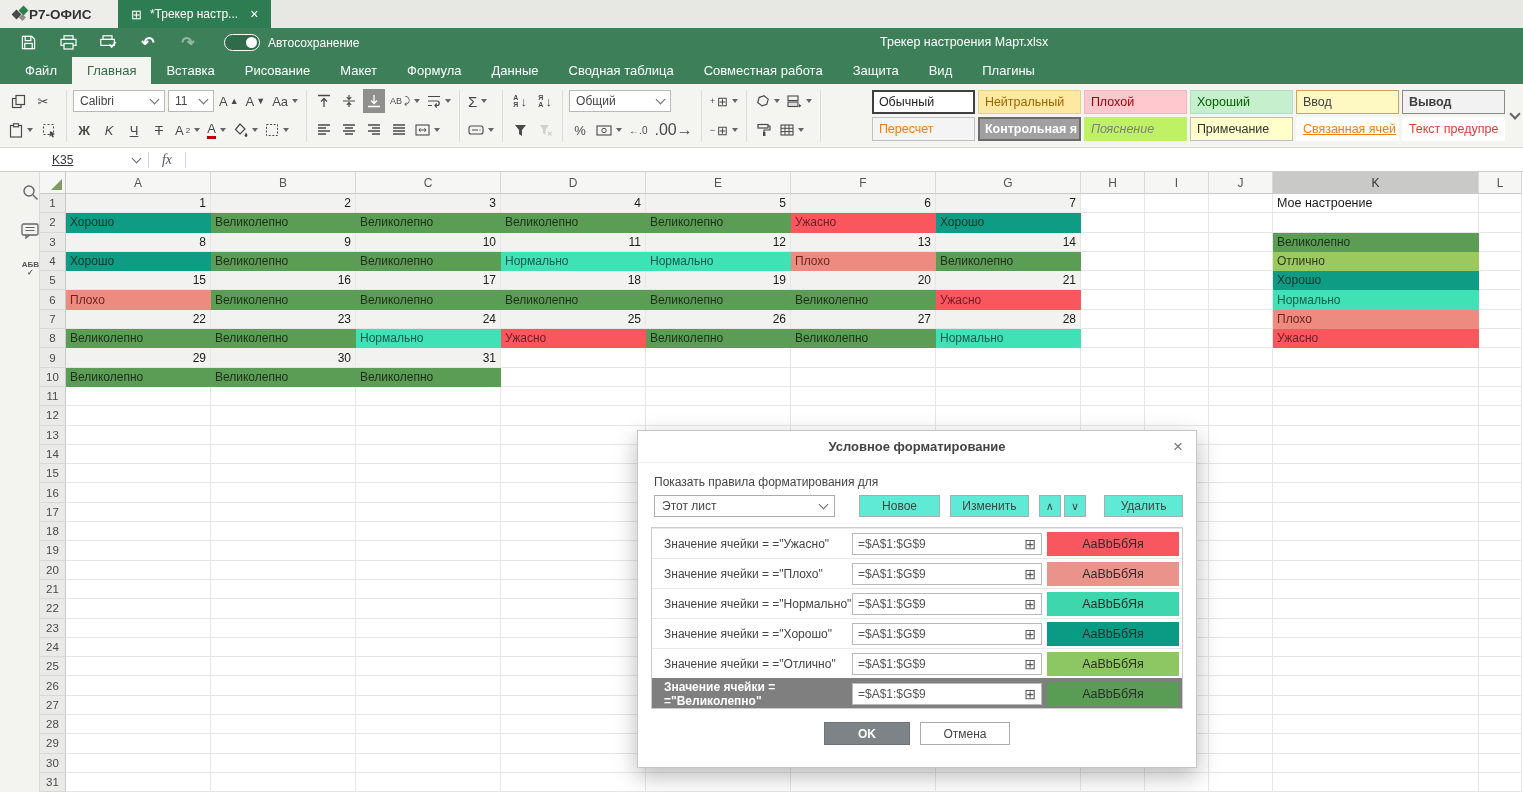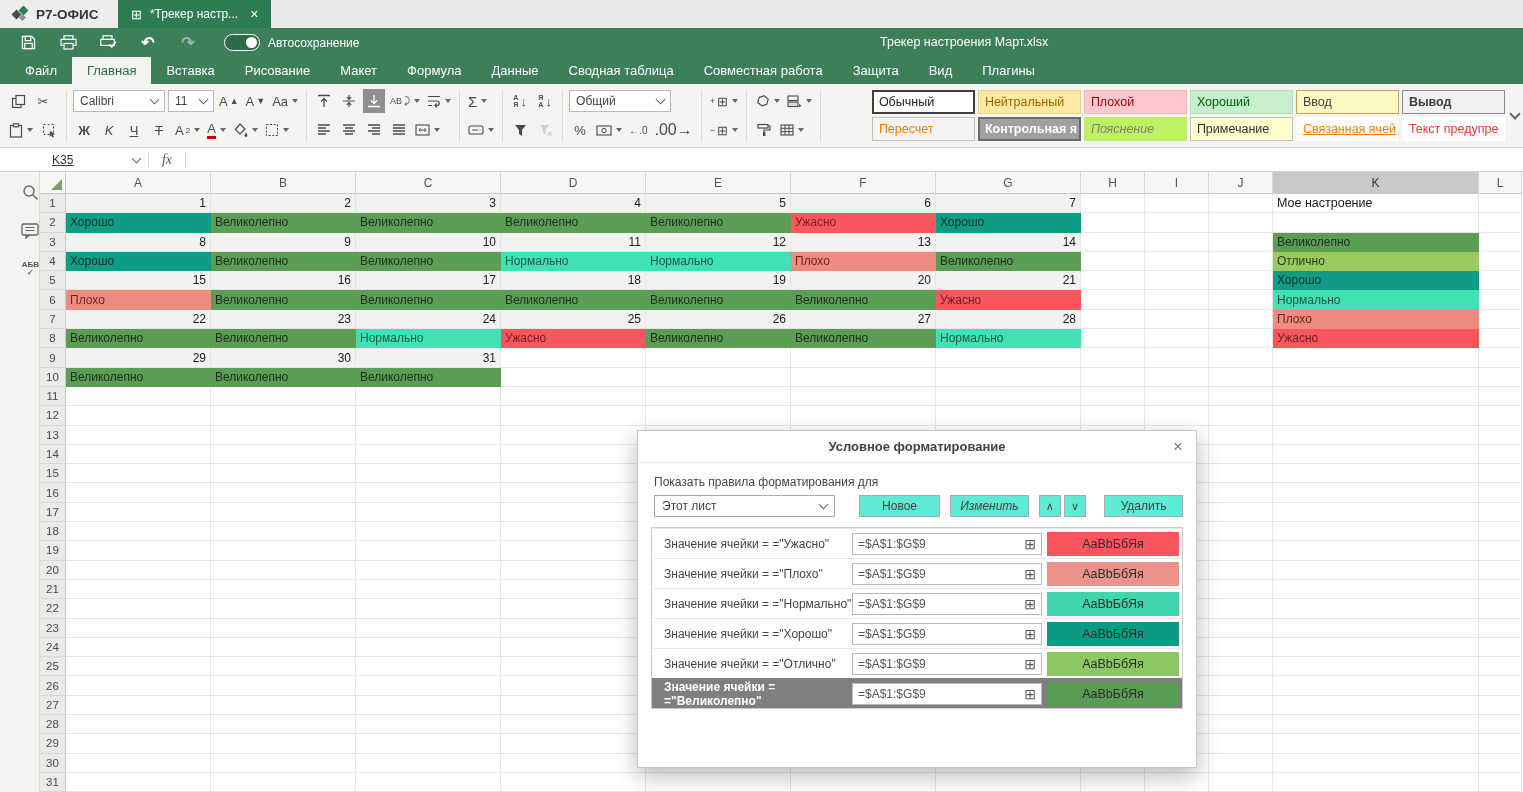--- a/index.html
+++ b/index.html
@@ -1,21 +1,21 @@
 <!DOCTYPE html>
 <html><head>
 <meta charset="utf-8">
 <style>
   * { box-sizing:border-box; margin:0; padding:0; }
   html,body { width:1523px; height:792px; overflow:hidden; }
   body { font-family:"Liberation Sans", sans-serif; background:#fff; position:relative; font-size:12px; }
 
   
   .tabbar { height:28px; background:#E7E7E4; display:flex; align-items:stretch; }
-  .brand { width:118px; background:#EDEDEA; display:flex; align-items:center; gap:7px; padding-left:13px;
+  .brand { width:118px; background:#EDEDEA; display:flex; align-items:center; padding-left:13px;
            font-weight:bold; font-size:13.5px; color:#333; }
   .logo { position:relative; width:16px; height:14px; }
   .logo i { position:absolute; width:7px; height:7px; transform:rotate(45deg); }
   .logo i.d1 { left:0; top:4px; background:#4a4a4a; }
   .logo i.d2 { left:7px; top:0px; background:#2E7D52; }
   .logo i.d3 { left:7px; top:8px; background:#8c8c8c; width:5px; height:5px; }
   .doctab { background:#2E7D52; color:#fff; display:flex; align-items:center; gap:8px; padding:0 13px; font-size:12px; }
   .doctab .gridglyph { font-size:13px; line-height:1; }
   .doctab .x { font-size:14px; margin-left:4px; cursor:default; }
 
@@ -92,21 +92,21 @@
             color:#444; position:relative; border-bottom:1px solid #EFEFEF; }
   .dclose { position:absolute; right:13px; top:6px; font-size:17px; color:#777; font-weight:normal; }
   .dbody { padding:8px 13px 0; }
   .dlabel { font-size:12px; margin:4px 0 6px 3px; }
   .dcontrols { display:flex; align-items:center; }
   .dselect { width:188px; height:22px; border:1px solid #ABABAB; display:flex; align-items:center; justify-content:space-between; padding:0 7px; margin-left:3px; }
   .dselect .vchev, .rgridico { color:#555; }
   .vchev { width:7px; height:7px; border-right:1.5px solid #666; border-bottom:1.5px solid #666; transform:rotate(45deg); margin-top:-3px; }
   .dbtn { height:22px; border:1px solid #ABABAB; background:#5eead4; display:flex; align-items:center; justify-content:center; font-size:12px; color:#444; }
   .btn-new { width:84px; margin-left:24px; }
-  .btn-edit { width:82px; margin-left:10px;font-style:italic; }
+  .btn-edit { width:82px; margin-left:10px; }
   .btn-up { width:23px; margin-left:10px; font-size:11px; }
   .btn-down { width:23px; margin-left:3px; font-size:11px; }
   .btn-del { width:82px; margin-left:18px; }
   .rules { border:1px solid #CCCCCC; margin-top:10px; }
   .rlhdr { display:flex; align-items:center; height:23px; color:#999; }
   .rlhdr .h1 { margin-left:12px; width:188px; }
   .rlhdr .h2 { width:195px; }
   .rlhdr .h3 { margin-left:0; }
   .drow { display:flex; align-items:center; height:30px; padding-left:12px; border-top:1px solid #E8E8E8; }
   .drule { width:188px; font-size:12px; }
@@ -1017,15 +1017,19 @@
             <div class="drow selected">
               <div class="drule">Значение ячейки = ="Великолепно"</div>
               <div class="rinput">
                 <span>=$A$1:$G$9</span>
                 <span class="rgridico">⊞</span>
               </div>
               <div class="swatch" style="background: rgb(89, 156, 83);">AaBbБбЯя</div>
             </div>
           </div>
       </div>
+      <div class="dfooter">
+        <div class="okbtn">OK</div>
+        <div class="cancelbtn">Отмена</div>
+      </div>
     </div>
   </div>
 </div>
 
 </body></html>

